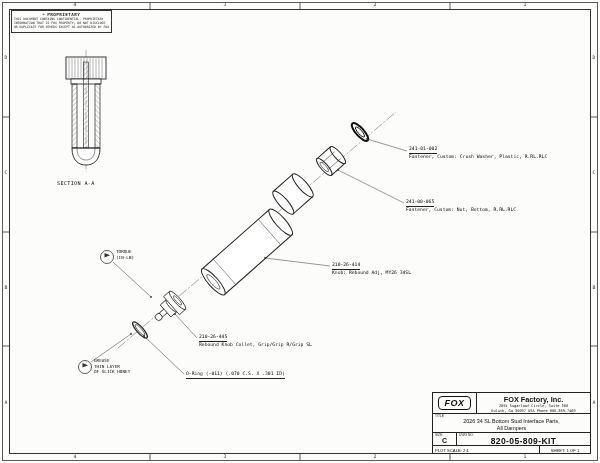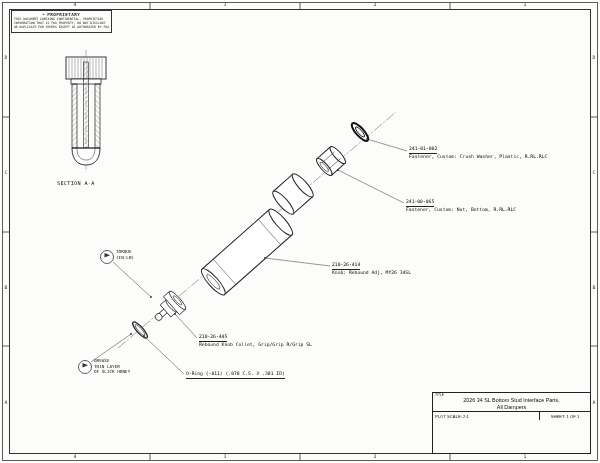--- a/index.html
+++ b/index.html
@@ -221,24 +221,44 @@
     <div>TORQUE</div>
     <div>(IN-LB)</div>
   </div>
   <div class="note" style="left:94px; top:358px;">
     <div>GREASE</div>
     <div>THIN LAYER</div>
     <div>OF SLICK HONEY</div>
   </div>
 
   <div id="tb">
+    <div class="tb-row1">
+      <div class="tb-logo">
+        <span>FOX</span>
+      </div>
+      <div class="tb-company">
+        <div class="tb-name">FOX Factory, Inc.</div>
+        <div class="tb-addr">2055 Sugarloaf Circle, Suite 300</div>
+        <div class="tb-addr">Duluth, Ga 30097 USA Phone 800-369-7469</div>
+      </div>
+    </div>
     <div class="tb-title">
       <div class="tb-label">TITLE</div>
       <div class="tb-titletext">2026 34 SL Bottom Stud Interface Parts,</div>
       <div class="tb-titletext">All Dampers</div>
     </div>
+    <div class="tb-dwgrow">
+      <div class="tb-size">
+        <div class="tb-label">SIZE</div>
+        <div class="tb-sizeval">C</div>
+      </div>
+      <div class="tb-dwg">
+        <div class="tb-label">DWG NO.</div>
+        <div class="tb-dwgno">820-05-809-KIT</div>
+      </div>
+    </div>
     <div class="tb-bottom">
       <div class="tb-scale">PLOT SCALE: 2:1</div>
       <div class="tb-sheet">SHEET: 1 OF 1</div>
     </div>
   </div>
 
 </div>
 
 </body></html>

